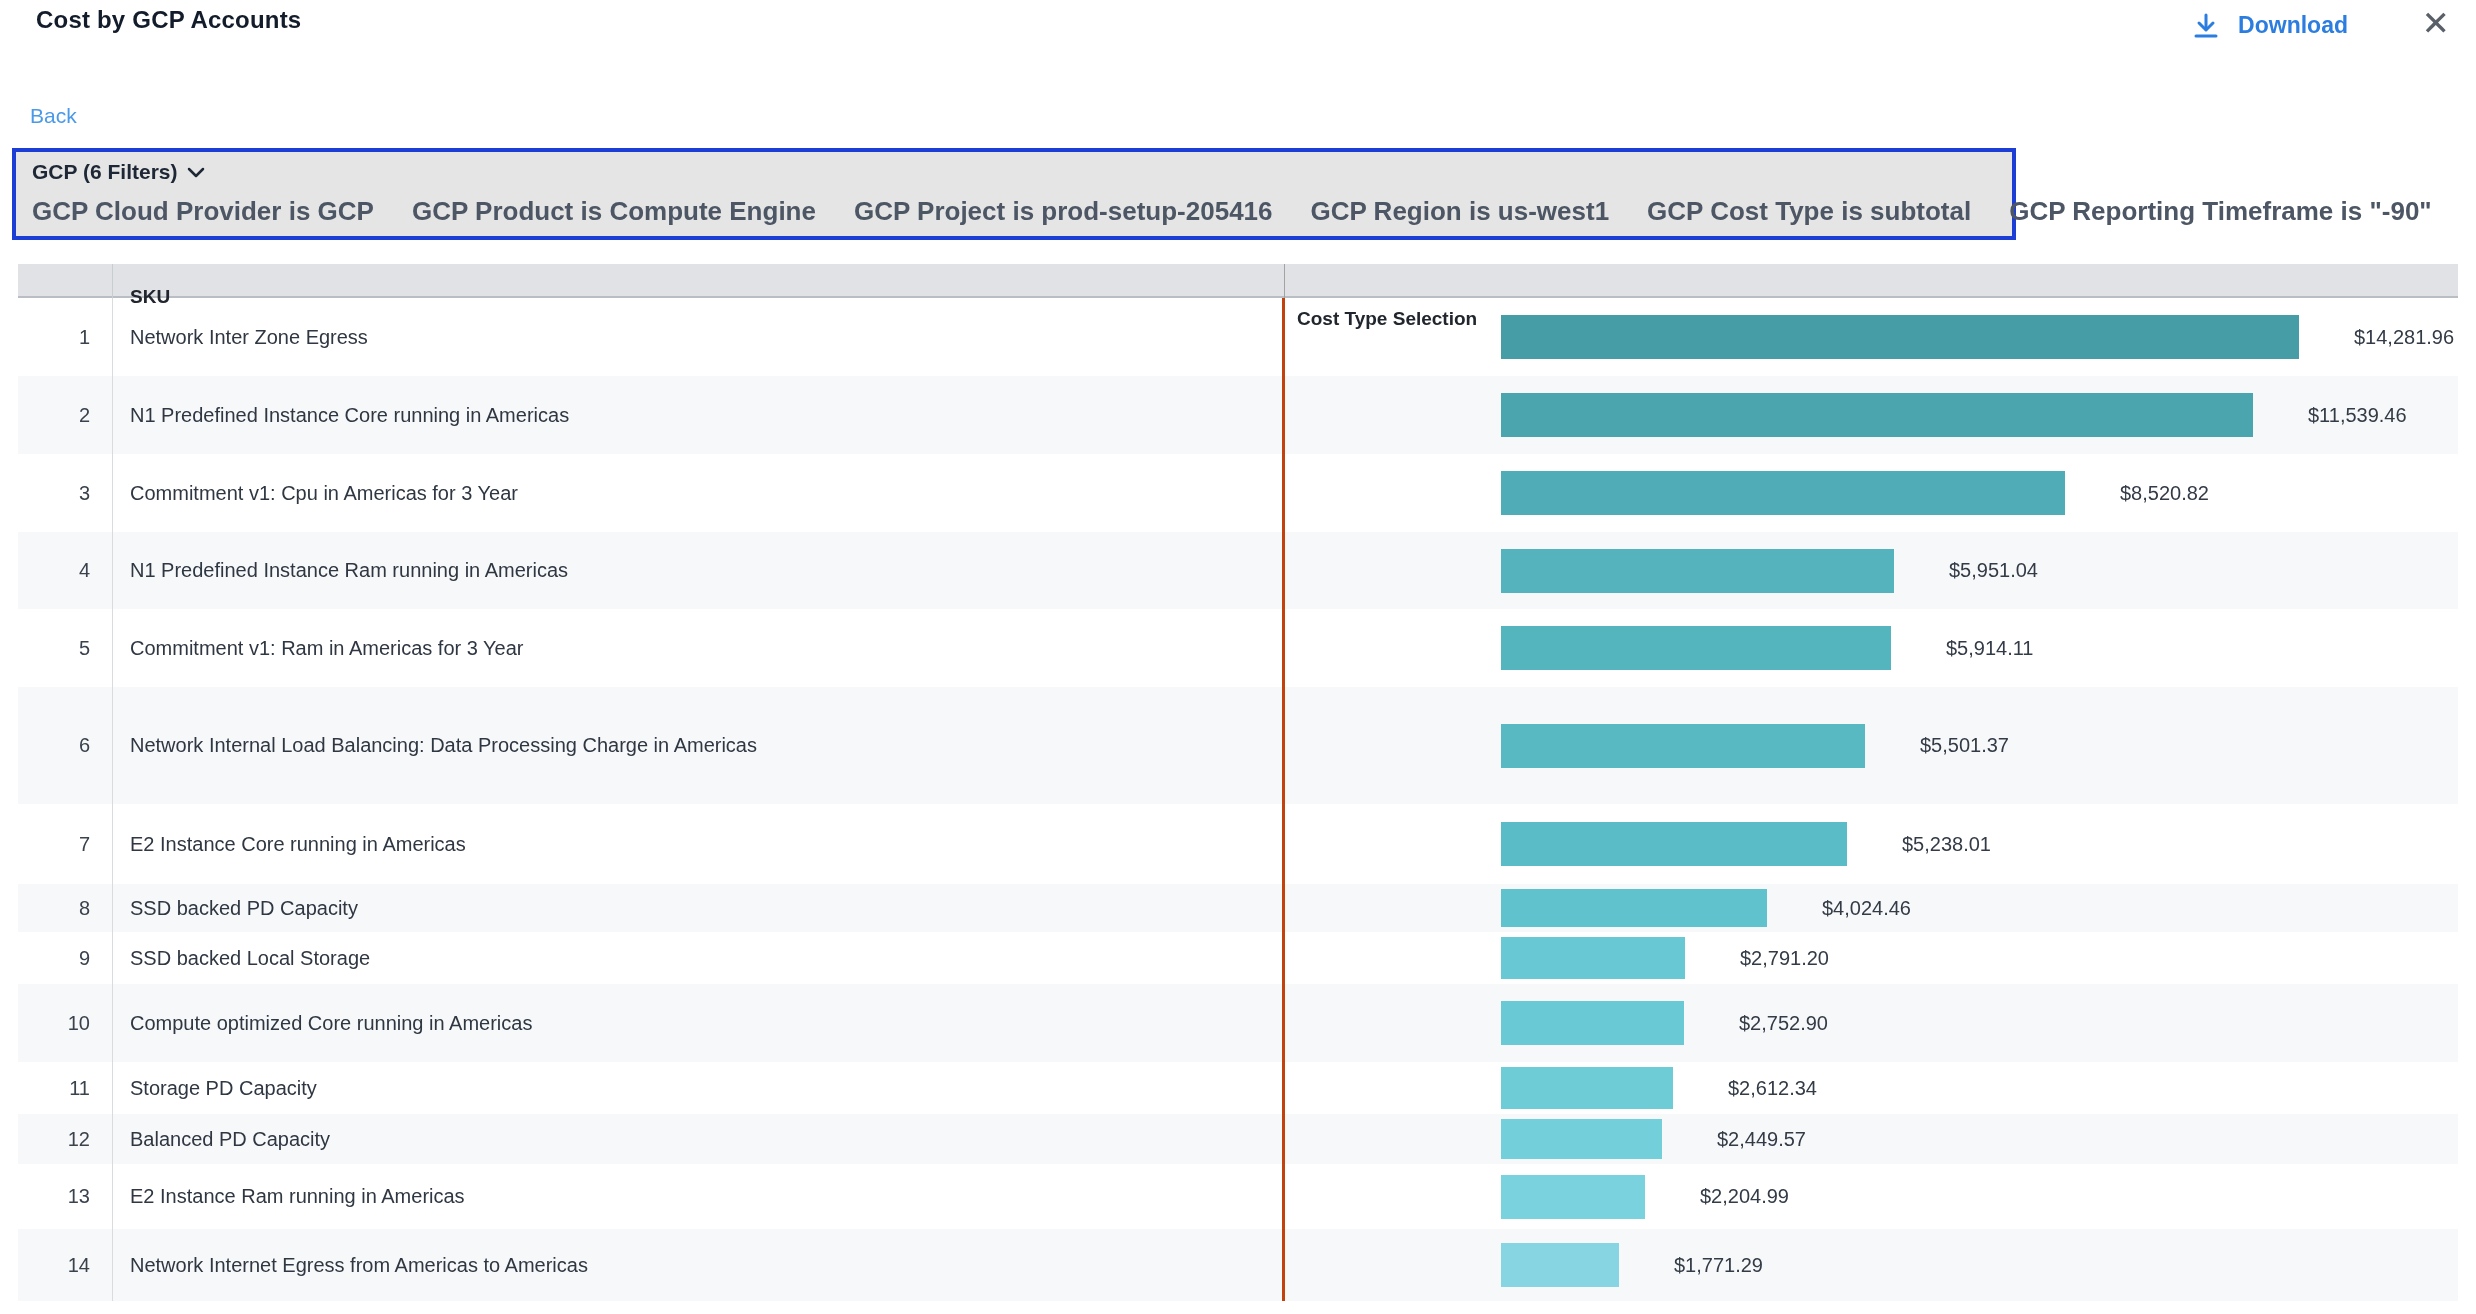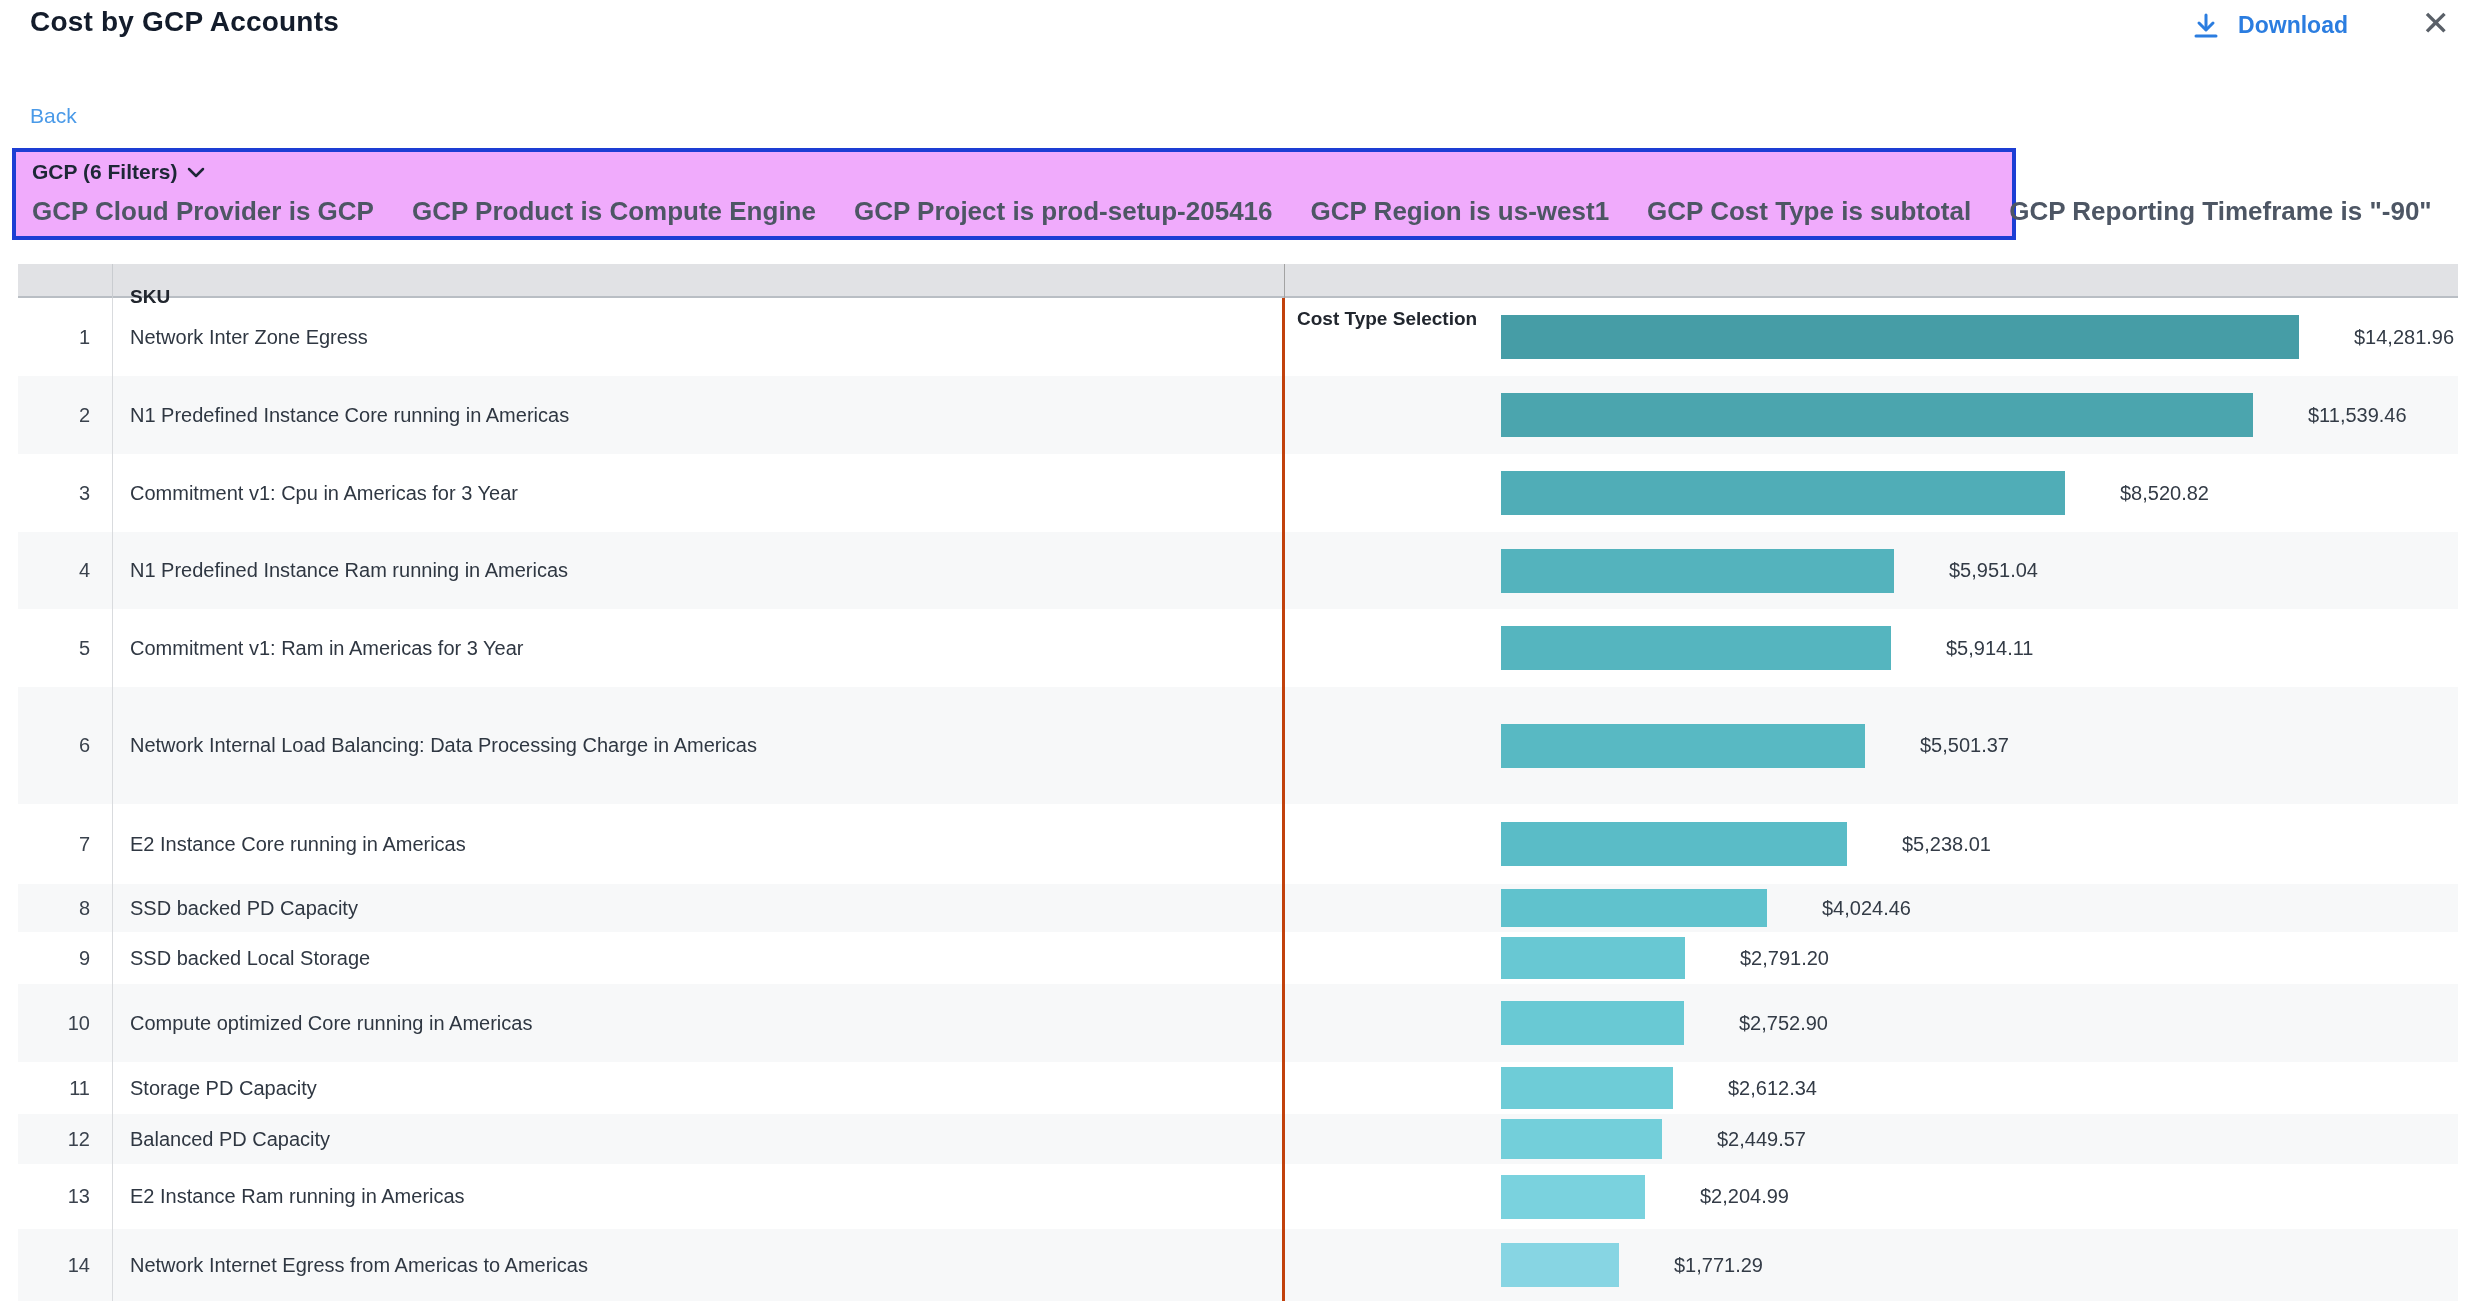--- a/index.html
+++ b/index.html
@@ -3,41 +3,41 @@
 <meta charset="utf-8">
 <style>
   html,body{margin:0;padding:0;}
   body{
     width:2476px;height:1314px;position:relative;overflow:hidden;
     background:#ffffff;
     font-family:"Liberation Sans", sans-serif;
     -webkit-font-smoothing:antialiased;
   }
   .page-title{
-    position:absolute;left:30px;top:6px;
-    font-size:28px;font-weight:bold;color:#131c2b;letter-spacing:.2px;text-align:center;
+    position:absolute;left:36px;top:6px;
+    font-size:24px;font-weight:bold;color:#131c2b;letter-spacing:.2px;text-align:center;
   }
   .download{
     position:absolute;right:128px;top:12px;display:flex;align-items:center;gap:20px;
     color:#2b7de0;font-size:23px;font-weight:600;cursor:pointer;
   }
   .download svg{display:block;}
   .close-btn{
     position:absolute;right:26px;top:6px;
     font-size:34px;color:#5a6068;cursor:pointer;line-height:1;
     font-weight:300;
   }
   .back-link{
     position:absolute;left:30px;top:104px;
     color:#4a9ae8;font-size:21px;cursor:pointer;
   }
   .filter-box{
     position:absolute;left:12px;top:148px;width:2004px;height:92px;
     border:4px solid #1d3ed4;box-sizing:border-box;
-    padding:8px 16px 0 16px;background:#f0abfc;
+    padding:8px 16px 0 16px;background:#e5e5e5;
   }
   .filter-summary{
     display:flex;align-items:center;gap:10px;
     font-size:21px;font-weight:600;color:#1d2736;cursor:pointer;
   }
   .filter-chips{
     margin-top:12px;display:flex;gap:38px;white-space:nowrap;
     font-size:26px;font-weight:600;color:#4d5664;
   }
   .filter-chip{cursor:default;}

